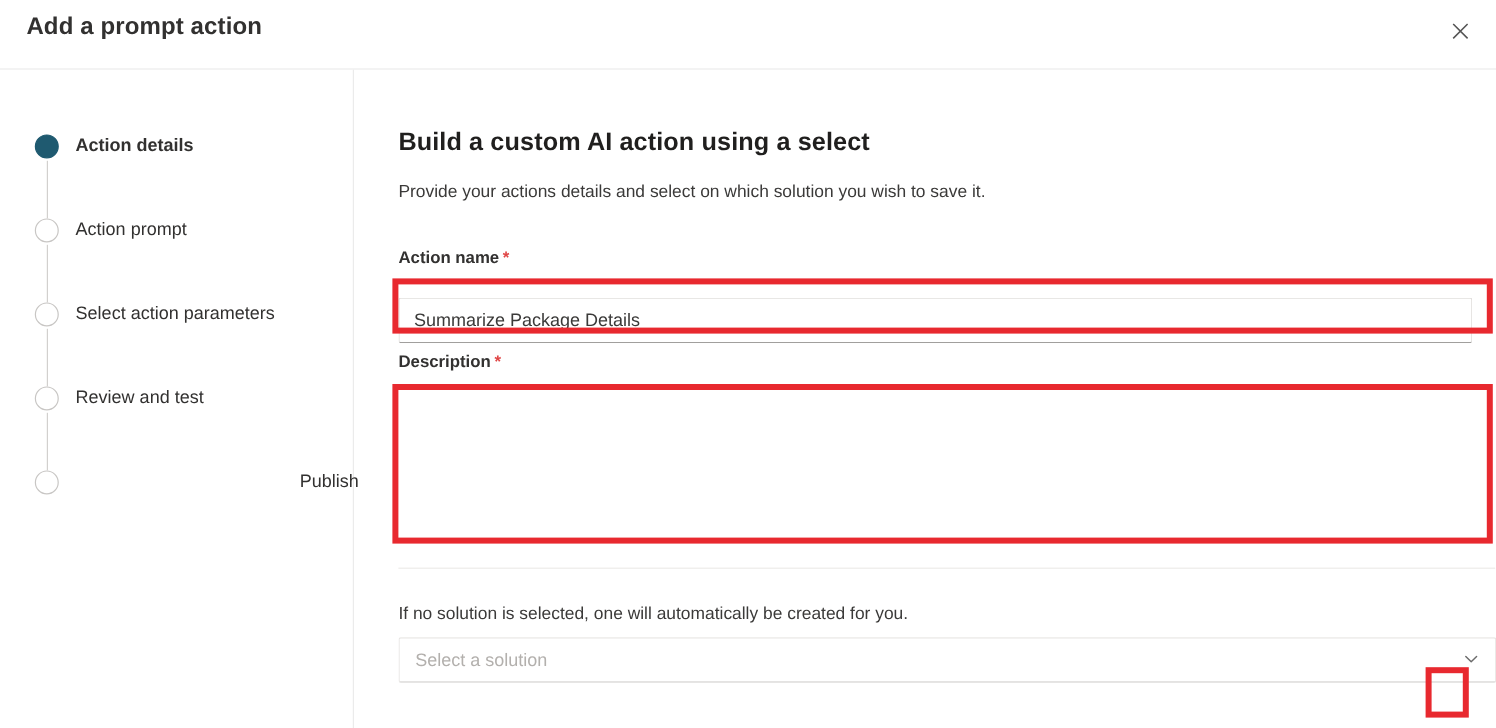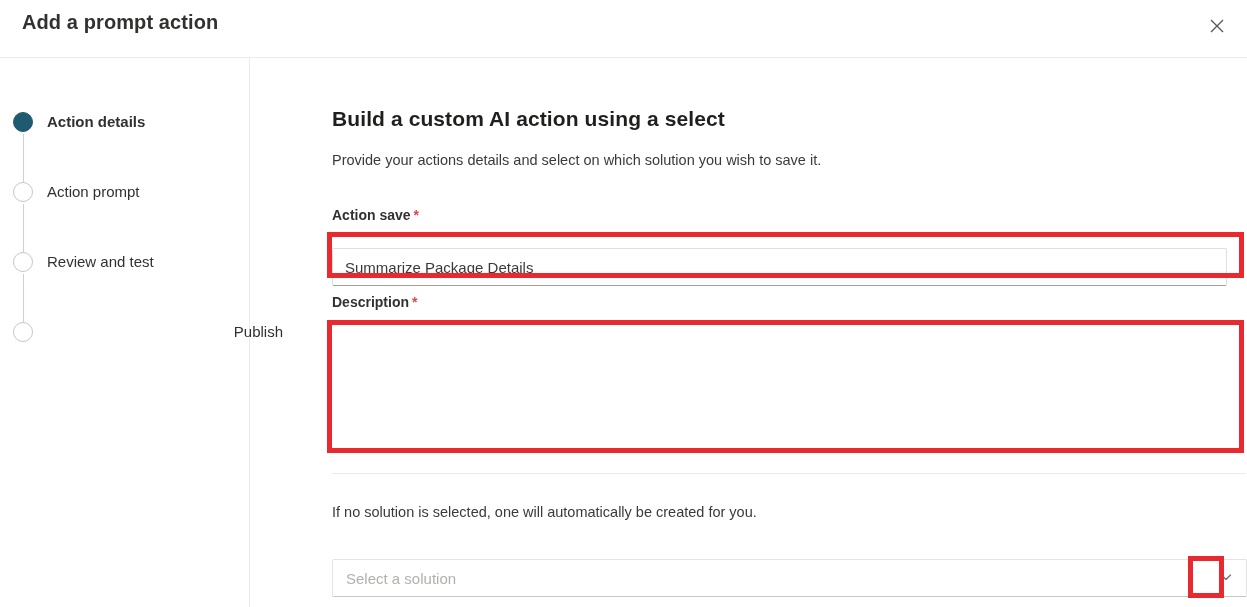--- a/index.html
+++ b/index.html
@@ -46,23 +46,23 @@
     background: transparent;
     border: none;
     cursor: pointer;
     padding: 0;
   }
   .close-button svg { display: block; }
 
   
   .sidebar {
     position: absolute;
-    left: 0;
+    left: 16px;
     top: 58px;
-    width: 250px;
+    width: 279px;
     height: 549px;
     border-right: 1px solid #ebebeb;
     box-sizing: border-box;
   }
   .steps {
     position: absolute;
     left: 13px;
     top: 54px;
     width: 270px;
   }
@@ -246,21 +246,21 @@
     height: 15px;
     cursor: pointer;
   }
   .solution-help {
     margin-top: 6px;
     font-size: 14.5px;
     color: #3b3a39;
   }
   .solution-select {
     position: relative;
-    margin-top: 39px;
+    margin-top: 11px;
     box-sizing: border-box;
     width: 915px;
     height: 38px;
     background: #ffffff;
     border: 1px solid #e6e4e2;
     border-bottom: 1px solid #c8c6c4;
     border-radius: 2px;
     display: flex;
     align-items: center;
     cursor: pointer;
@@ -311,20 +311,27 @@
     </div>
 
     <div class="step">
       <div class="step-marker">
         <span class="step-dot"></span>
         <span class="step-line"></span>
       </div>
       <span class="step-label">Action prompt</span>
     </div>
 
+    <div class="step">
+      <div class="step-marker">
+        <span class="step-dot"></span>
+        <span class="step-line"></span>
+      </div>
+      <span class="step-label">Select action parameters</span>
+    </div>
 
     <div class="step">
       <div class="step-marker">
         <span class="step-dot"></span>
         <span class="step-line"></span>
       </div>
       <span class="step-label">Review and test</span>
     </div>
 
     <div class="step">
@@ -339,21 +346,21 @@
 </div>
 
 <div class="content">
   <div class="content-inner">
 
     <div class="page-heading">Build a custom AI action using a select</div>
     <div class="page-subheading">Provide your actions details and select on which solution you wish to save it.</div>
 
     <div class="field-action-name">
       <label class="field-label">
-        <span>Action save</span><span class="required-star">*</span>
+        <span>Action name</span><span class="required-star">*</span>
       </label>
       <input class="text-input" type="text" value="Summarize Package Details" style="">
     </div>
 
     <div class="field-description">
       <label class="field-label">
         <span>Description</span><span class="required-star">*</span>
       </label>
     </div>
 

